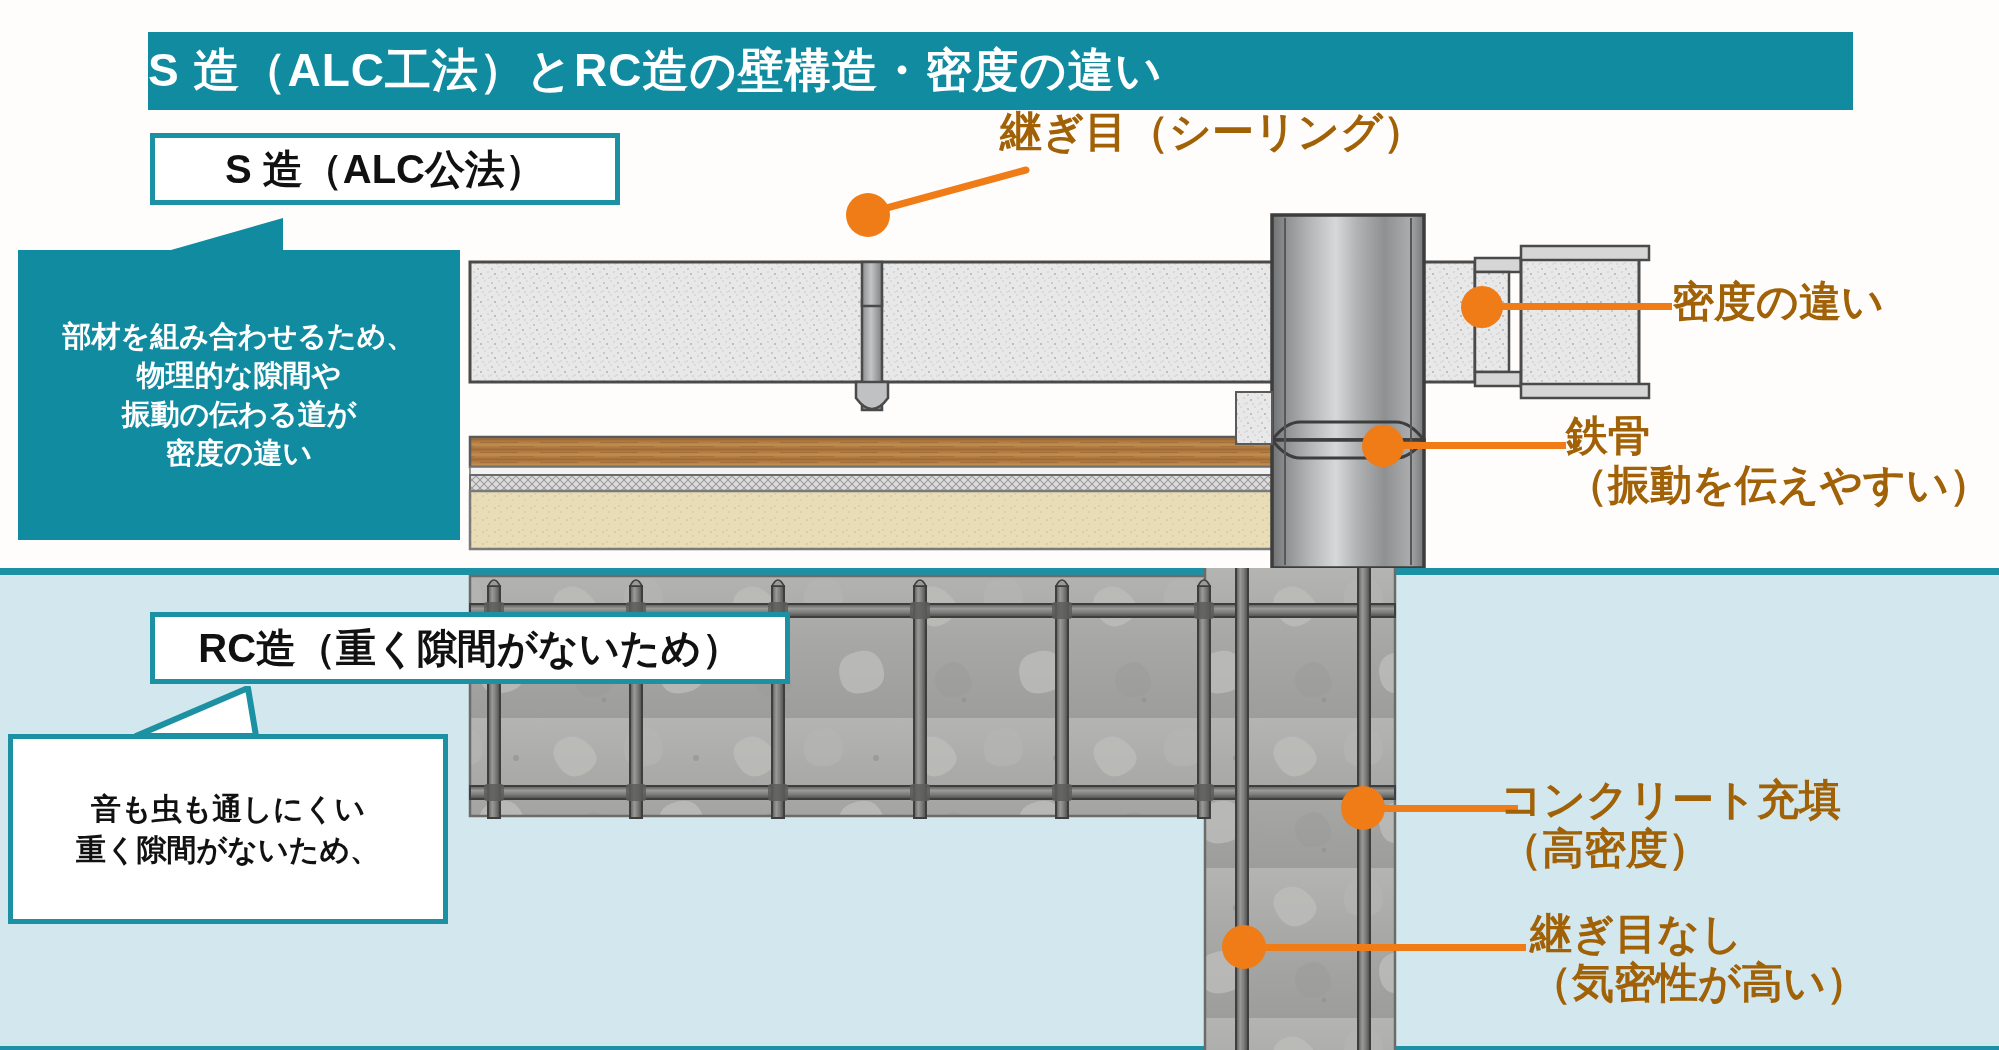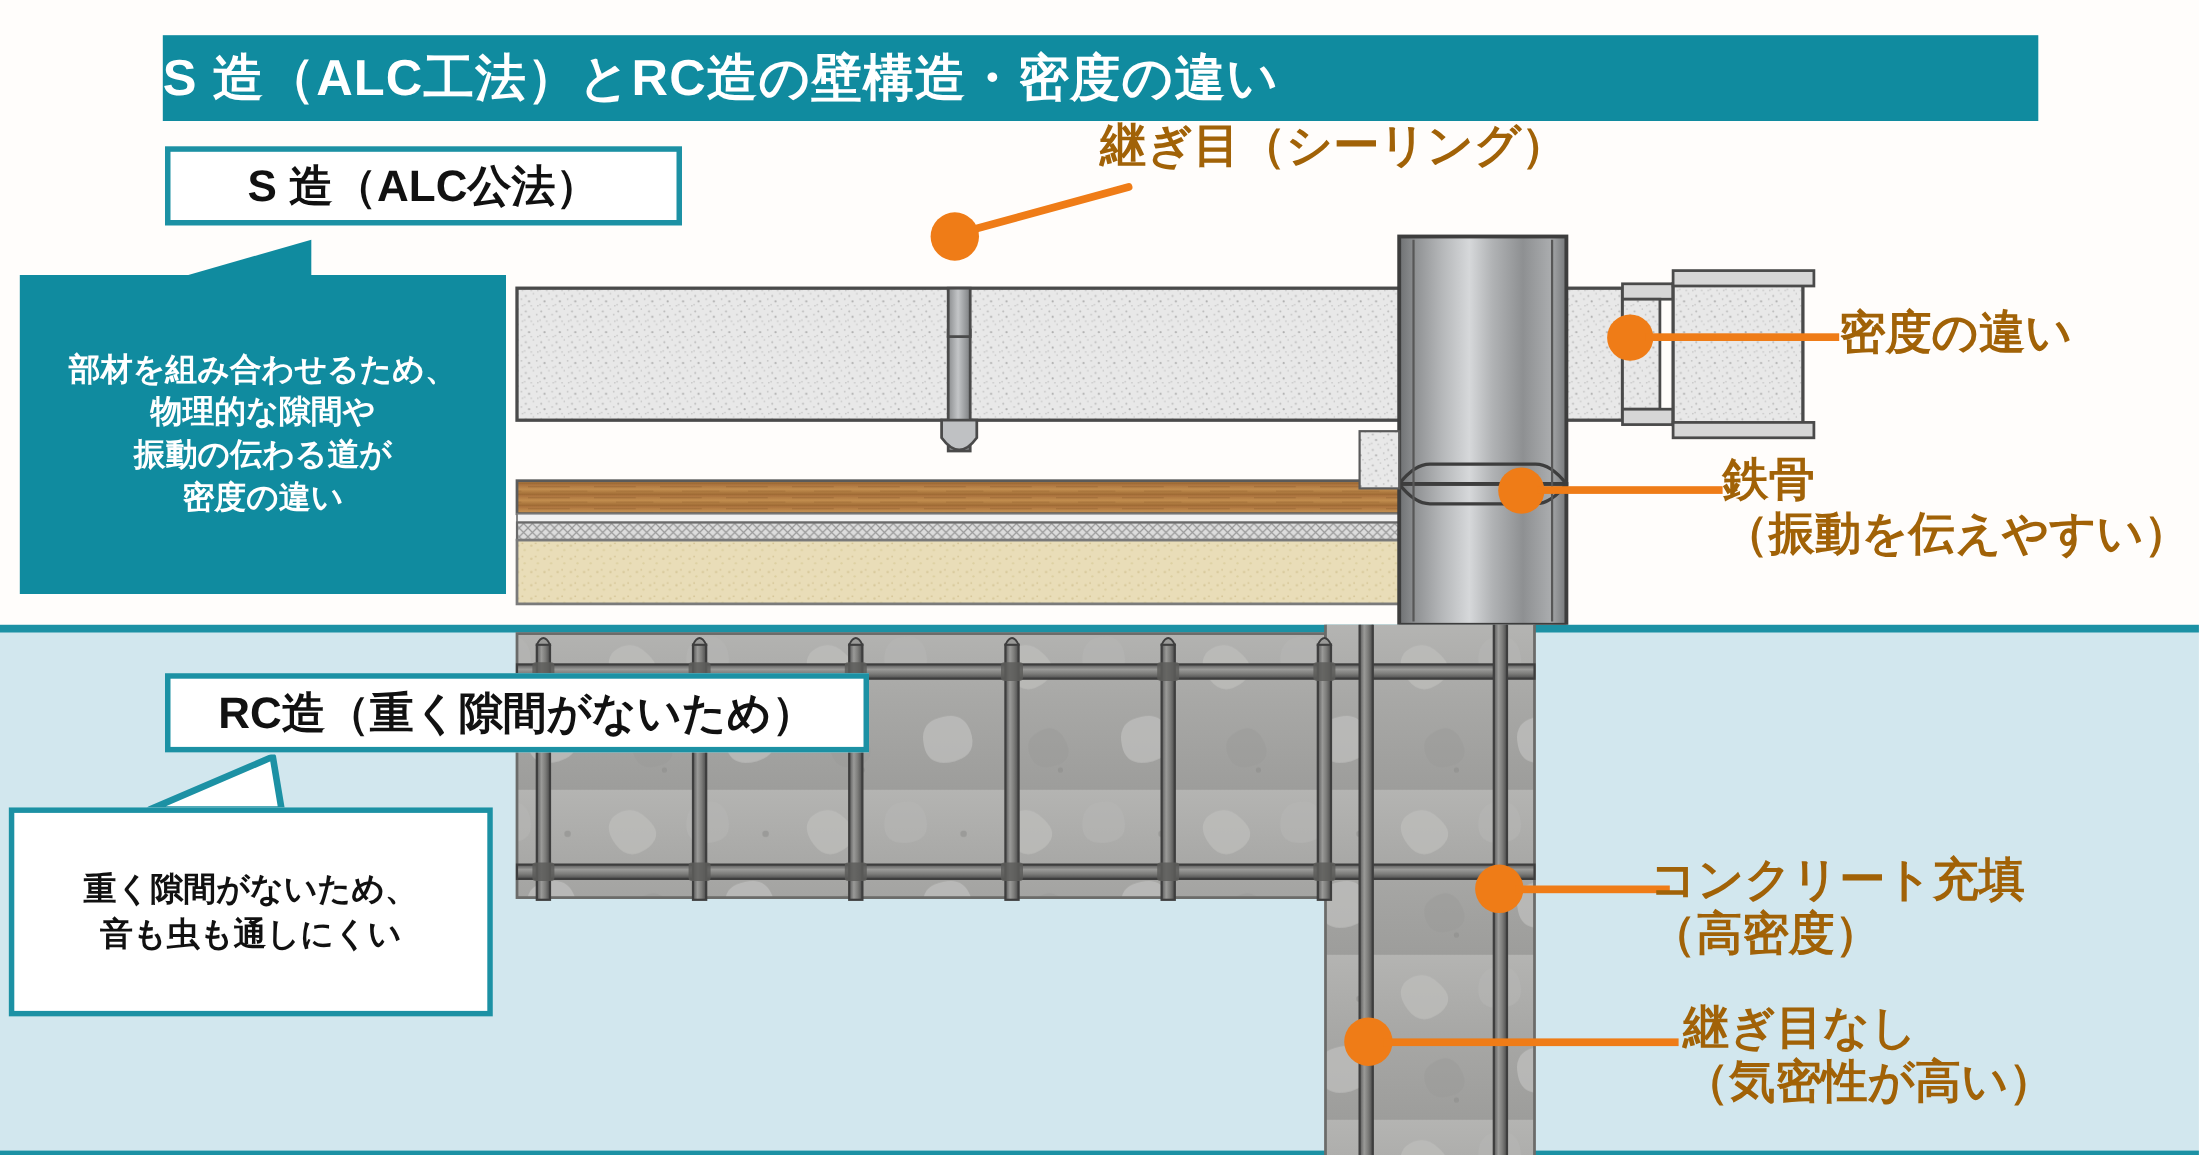--- a/index.html
+++ b/index.html
@@ -371,22 +371,22 @@
   </svg>
 
   <div id="callout-s">
     <span class="cline">部材を組み合わせるため、</span>
     <span class="cline">物理的な隙間や</span>
     <span class="cline">振動の伝わる道が</span>
     <span class="cline">密度の違い</span>
   </div>
 
   <div id="callout-rc">
+    <span class="cline">音も虫も通しにくい</span>
     <span class="cline">重く隙間がないため、</span>
-    <span class="cline">音も虫も通しにくい</span>
   </div>
 
   <svg class="lead-diag" style="left:830px; top:120px; width:420px; height:160px;" viewBox="0 0 420 160">
     <path d="M196 50 L42 92" stroke="#ef7c17" stroke-width="7" fill="none" stroke-linecap="round"></path>
   </svg>
   <div class="lead-dot" style="left:846px; top:193px; width:44px; height:44px;"></div>
   <div class="anno" style="left:1000px; top:108px; font-size:42px;">
     <span class="aline">継ぎ目（シーリング）</span>
   </div>
 

